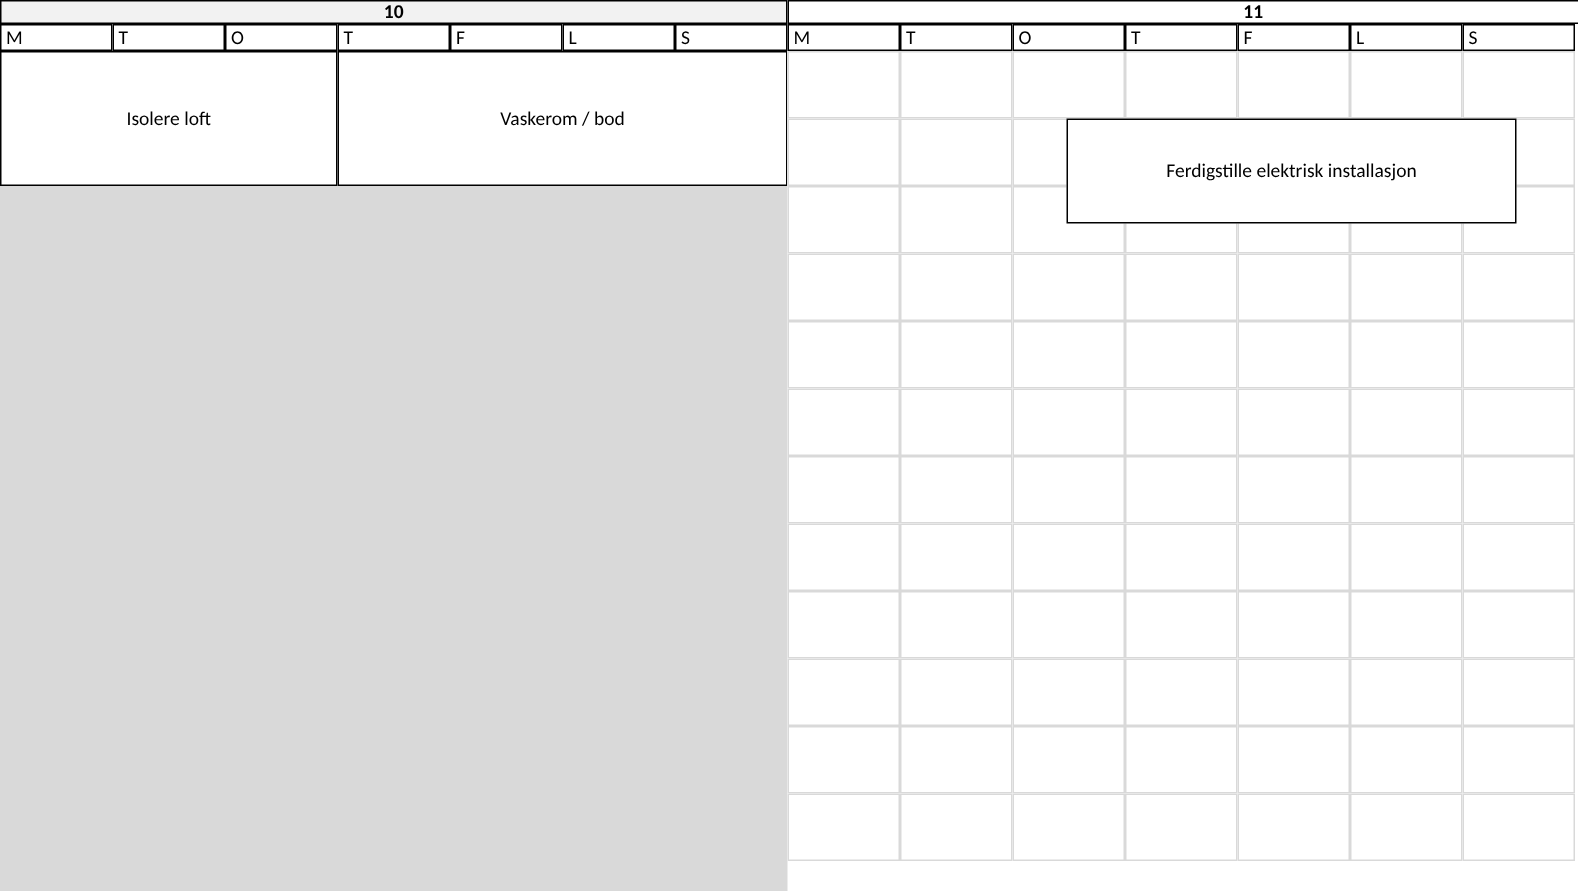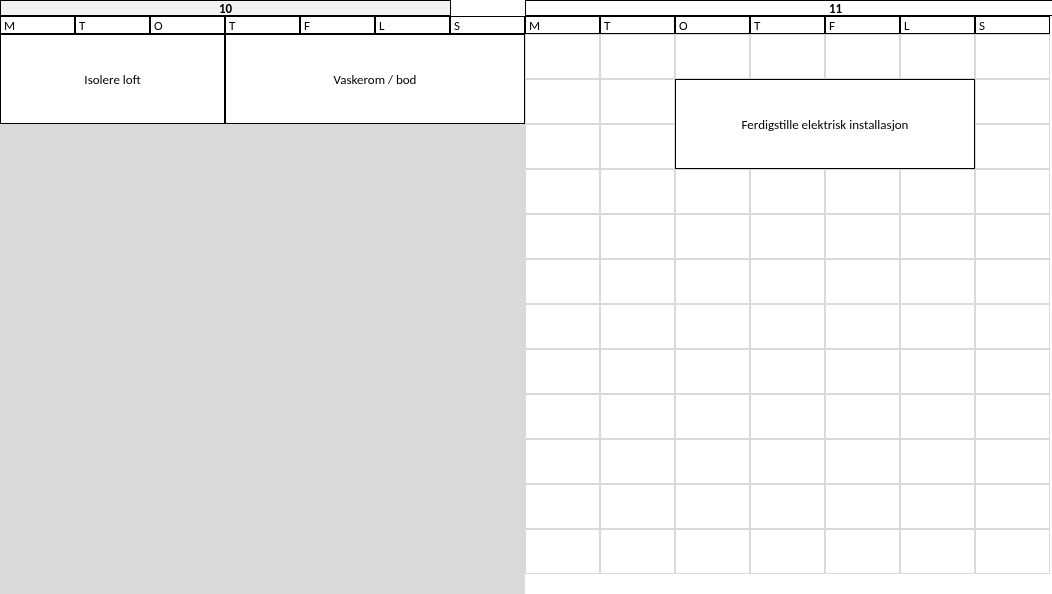--- a/index.html
+++ b/index.html
@@ -118,21 +118,21 @@
       <div class="cell " style="left: 825px; top: 484px; width: 75px; height: 45px;"></div>
       <div class="cell " style="left: 900px; top: 484px; width: 75px; height: 45px;"></div>
       <div class="cell " style="left: 975px; top: 484px; width: 75px; height: 45px;"></div>
       <div class="cell " style="left: 525px; top: 529px; width: 75px; height: 45px;"></div>
       <div class="cell " style="left: 600px; top: 529px; width: 75px; height: 45px;"></div>
       <div class="cell " style="left: 675px; top: 529px; width: 75px; height: 45px;"></div>
       <div class="cell " style="left: 750px; top: 529px; width: 75px; height: 45px;"></div>
       <div class="cell " style="left: 825px; top: 529px; width: 75px; height: 45px;"></div>
       <div class="cell " style="left: 900px; top: 529px; width: 75px; height: 45px;"></div>
       <div class="cell " style="left: 975px; top: 529px; width: 75px; height: 45px;"></div>
-      <div class="cell center bold hdrfill b-top b-left b-right b-bottom" style="left: 0px; top: 0px; width: 451px; height: 16px;">10</div>
+      <div class="cell center bold hdrfill b-top b-left b-right b-bottom" style="left: 0px; top: 0px; width: 525px; height: 16px;">10</div>
       <div class="cell center bold b-top b-left b-right b-bottom" style="left: 525px; top: 0px; width: 621px; height: 16px;">11</div>
       <div class="cell b-all" style="left: 0px; top: 16px; width: 75px; height: 18px; justify-content: flex-start;">M</div>
       <div class="cell b-all" style="left: 75px; top: 16px; width: 75px; height: 18px; justify-content: flex-start;">T</div>
       <div class="cell b-all" style="left: 150px; top: 16px; width: 75px; height: 18px; justify-content: flex-start;">O</div>
       <div class="cell b-all" style="left: 225px; top: 16px; width: 75px; height: 18px; justify-content: flex-start;">T</div>
       <div class="cell b-all" style="left: 300px; top: 16px; width: 75px; height: 18px; justify-content: flex-start;">F</div>
       <div class="cell b-all" style="left: 375px; top: 16px; width: 75px; height: 18px; justify-content: flex-start;">L</div>
       <div class="cell b-all" style="left: 450px; top: 16px; width: 75px; height: 18px; justify-content: flex-start;">S</div>
       <div class="cell b-all" style="left: 525px; top: 16px; width: 75px; height: 18px; justify-content: flex-start;">M</div>
       <div class="cell b-all" style="left: 600px; top: 16px; width: 75px; height: 18px; justify-content: flex-start;">T</div>
@@ -157,15 +157,15 @@
       <div class="cell " style="left: 675px; top: 34px; width: 75px; height: 45px;"></div>
       <div class="cell " style="left: 675px; top: 79px; width: 75px; height: 45px;"></div>
       <div class="cell " style="left: 750px; top: 34px; width: 75px; height: 45px;"></div>
       <div class="cell " style="left: 750px; top: 79px; width: 75px; height: 45px;"></div>
       <div class="cell " style="left: 825px; top: 34px; width: 75px; height: 45px;"></div>
       <div class="cell " style="left: 825px; top: 79px; width: 75px; height: 45px;"></div>
       <div class="cell " style="left: 900px; top: 34px; width: 75px; height: 45px;"></div>
       <div class="cell " style="left: 900px; top: 79px; width: 75px; height: 45px;"></div>
       <div class="cell " style="left: 975px; top: 34px; width: 75px; height: 45px;"></div>
       <div class="cell " style="left: 975px; top: 79px; width: 75px; height: 45px;"></div>
-      <div class="cell center b-all" style="left: 675px; top: 79px; width: 300px; height: 90px; z-index: 5; background: rgb(255, 255, 255);">Ferdigstille elektrisk installasjon</div>
+      <div class="cell center b-all" style="left: 711px; top: 79px; width: 300px; height: 70px; z-index: 5; background: rgb(255, 255, 255);">Ferdigstille elektrisk installasjon</div>
     </div>
 </div>
 
 </body></html>

